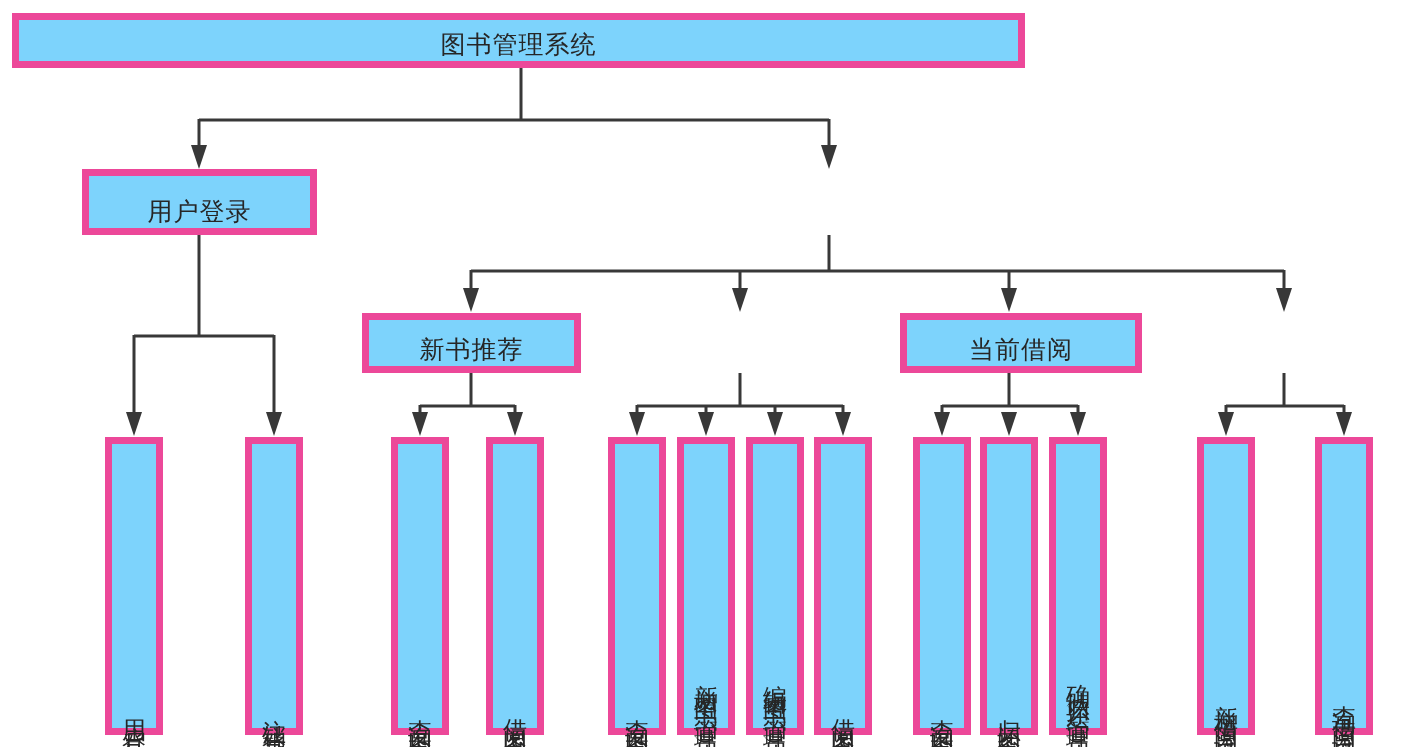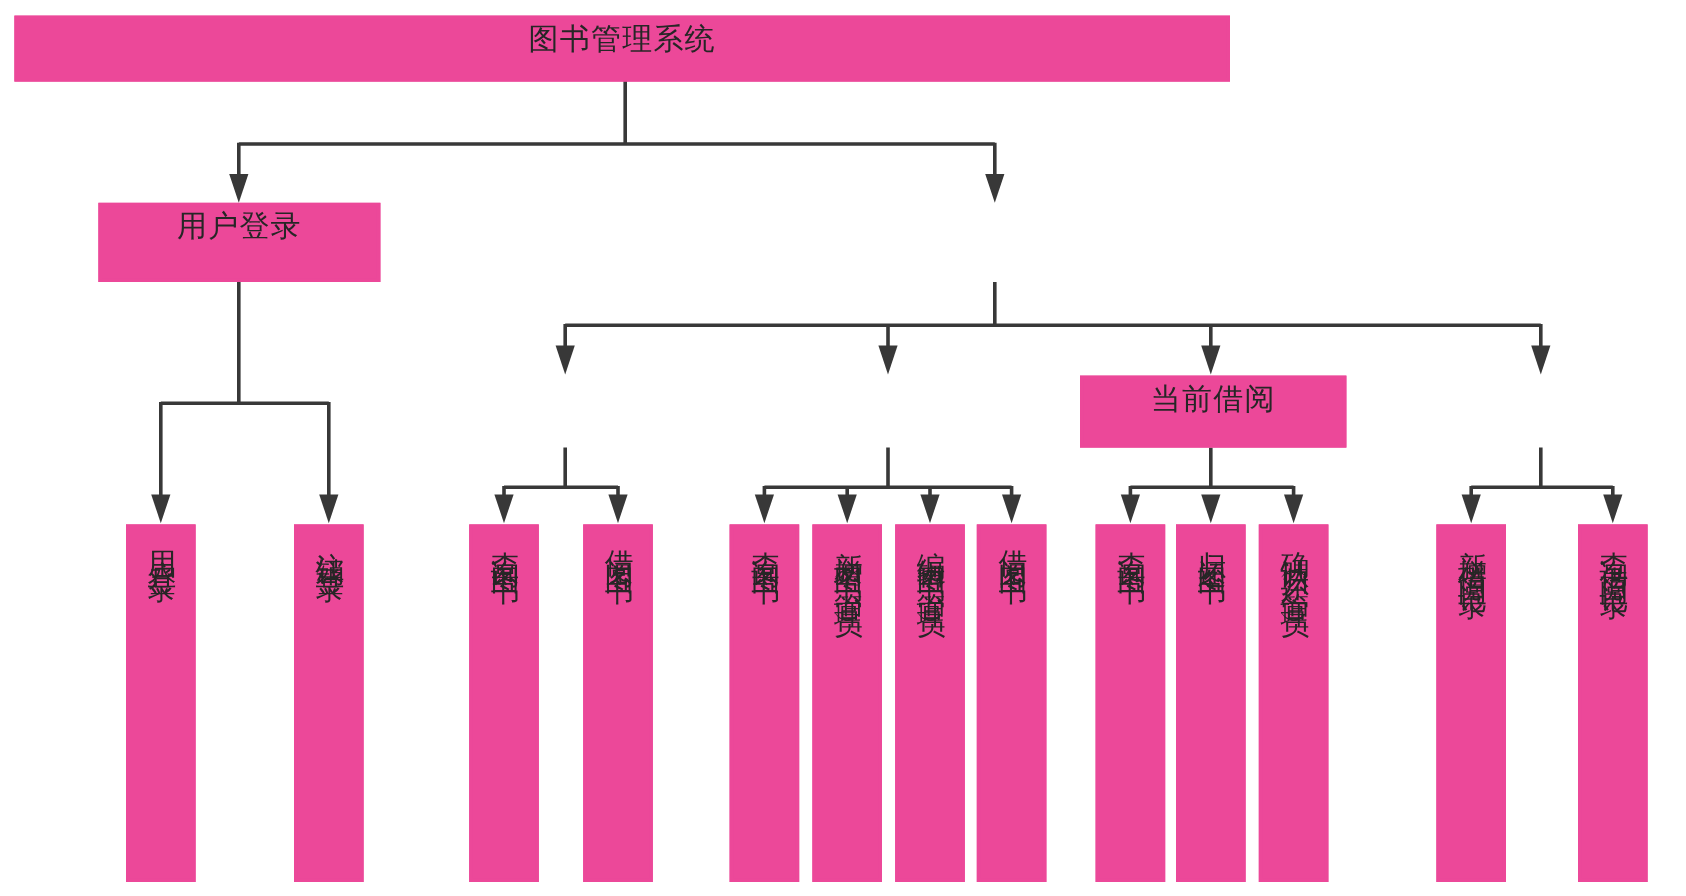--- a/index.html
+++ b/index.html
@@ -18,24 +18,24 @@
   #wires {
     position: absolute;
     left: 0; top: 0;
     width: 1405px;
     height: 747px;
     z-index: 1;
   }
   .box {
     position: absolute;
     box-sizing: border-box;
-    background: #ec4899;
-    border: 3px solid #ec4899;
+    background: #7dd3fc;
+    border: 7px solid #ec4899;
     display: flex;
-    align-items: flex-start;
+    align-items: flex-end;
     justify-content: center;
     color: #262626;
     z-index: 2;
   }
   .hlabel {
     font-size: 25px;
     letter-spacing: 1px;
     white-space: nowrap;
   }
   .vtext {
@@ -122,21 +122,24 @@
   </svg>
 
   <div class="box" style="left:12px;top:13px;width:1013px;height:55px">
     <span class="hlabel">图书管理系统</span>
   </div>
 
   <div class="box" style="left:82px;top:169px;width:235px;height:66px">
     <span class="hlabel">用户登录</span>
   </div>
 
-  <div class="box" style="left:900px;top:313px;width:222px;height:60px">
+  <div class="box" style="left:362px;top:313px;width:219px;height:60px">
+    <span class="hlabel">新书推荐</span>
+  </div>
+  <div class="box" style="left:900px;top:313px;width:242px;height:60px">
     <span class="hlabel">当前借阅</span>
   </div>
 
   <div class="box" style="left:105px;top:437px;width:58px;height:298px">
     <span class="vtext">用户登录</span>
   </div>
   <div class="box" style="left:245px;top:437px;width:58px;height:298px">
     <span class="vtext">注销登录</span>
   </div>
 

